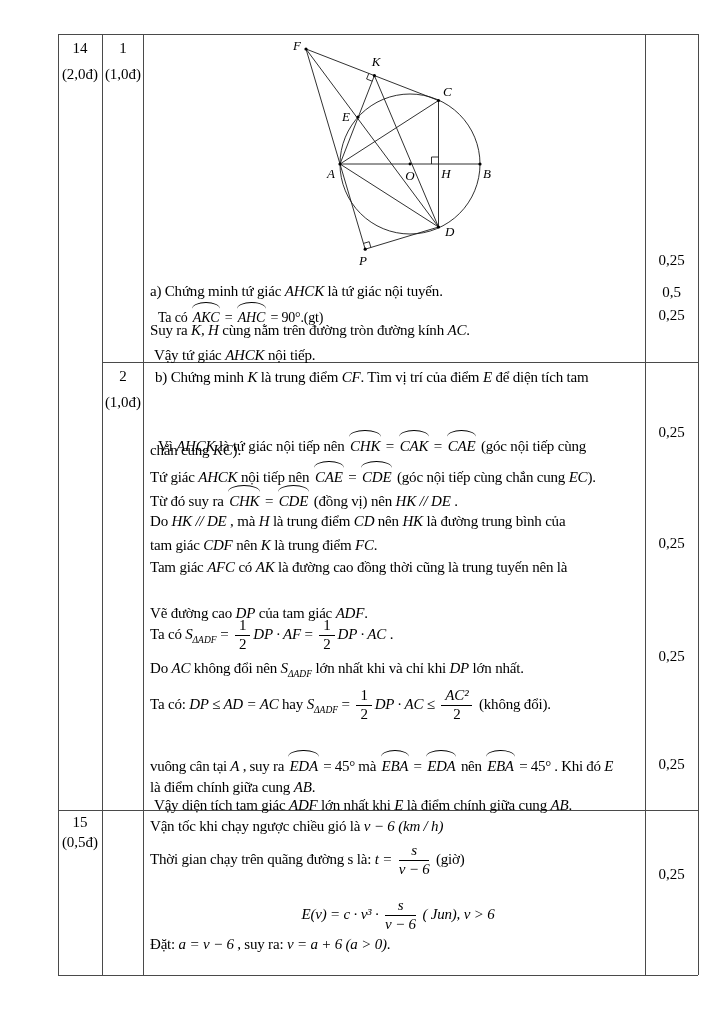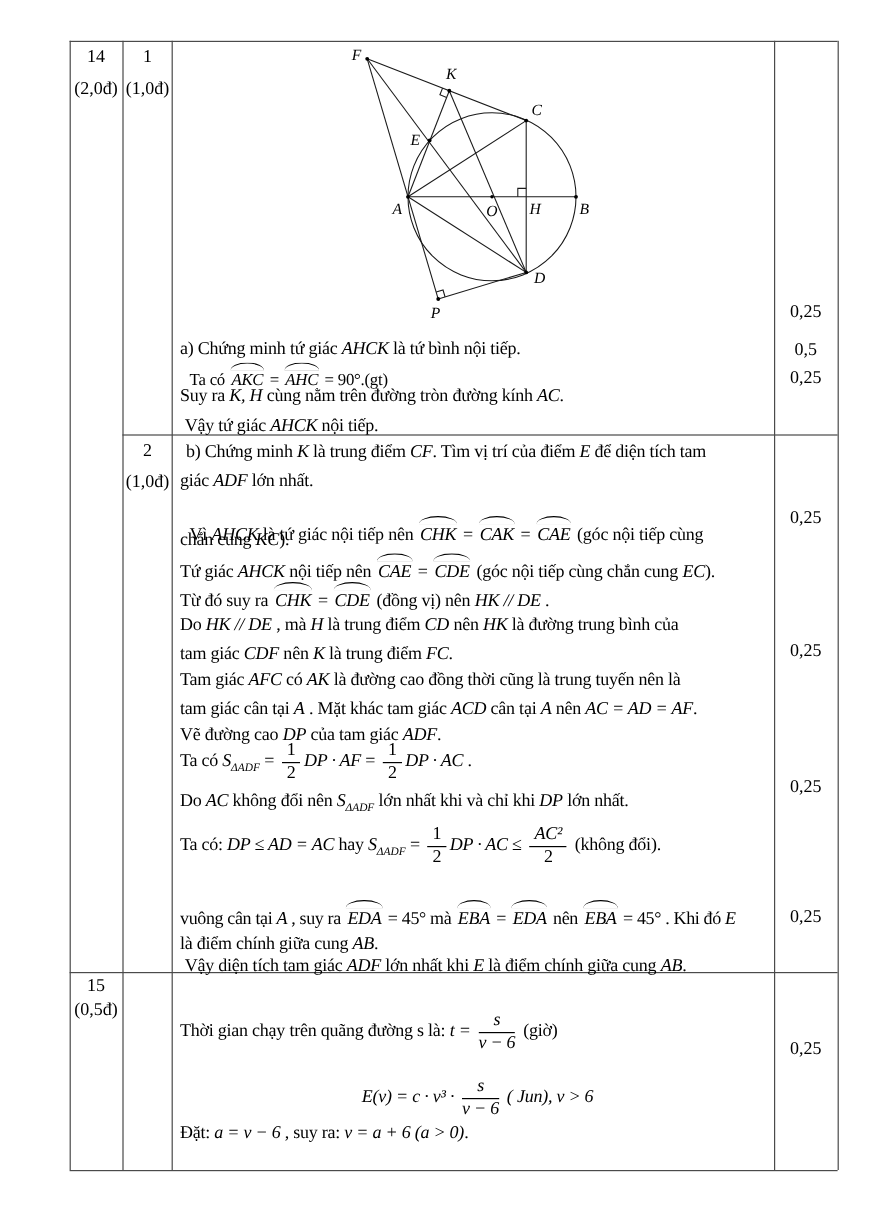--- a/index.html
+++ b/index.html
@@ -97,40 +97,39 @@
     <text x="175" y="60" text-anchor="start">C</text>
     <text x="82" y="85" text-anchor="end">E</text>
     <text x="67" y="142" text-anchor="end">A</text>
     <text x="142" y="144" text-anchor="middle">O</text>
     <text x="178" y="142" text-anchor="middle">H</text>
     <text x="215" y="142" text-anchor="start">B</text>
     <text x="177" y="200" text-anchor="start">D</text>
     <text x="95" y="229" text-anchor="middle">P</text>
   </svg>
 
-  <div class="ln" style="top:281px"><span>a) Chứng minh tứ giác </span><i class="v">AHCK</i><span> là tứ bình nội tiếp.</span></div>
+  <div class="ln" style="top:281px"><span>a) Chứng minh tứ giác </span><i class="v">AHCK</i><span> là tứ giác nội tuyến.</span></div>
   <div class="ln sm" style="top:304px;left:158px"><span>Ta có </span><i class="hat">AKC</i><span> = </span><i class="hat">AHC</i><span> = 90°.(gt)</span></div>
   <div class="ln" style="top:320px"><span>Suy ra </span><i class="v">K, H</i><span> cùng nằm trên đường tròn đường kính </span><i class="v">AC</i><span>.</span></div>
   <div class="ln" style="top:345px;left:154px"><span>Vậy tứ giác </span><i class="v">AHCK</i><span> nội tiếp.</span></div>
 
   <div class="ln" style="top:367px;left:155px"><span>b) Chứng minh </span><i class="v">K</i><span> là trung điểm </span><i class="v">CF</i><span>. Tìm vị trí của điểm </span><i class="v">E</i><span> để diện tích tam</span></div>
-  <div class="ln" style="top:391px"><span>giác </span><i class="v">ADF</i><span> lớn nhất.</span></div>
   <div class="ln" style="top:432px;left:158px"><span>Vì </span><i class="v">AHCK</i><span> là tứ giác nội tiếp nên </span><i class="hat">CHK</i><span> = </span><i class="hat">CAK</i><span> = </span><i class="hat">CAE</i><span> (góc nội tiếp cùng</span></div>
   <div class="ln" style="top:440px"><span>chắn cung </span><i class="v">KC</i><span>).</span></div>
   <div class="ln" style="top:463px"><span>Tứ giác </span><i class="v">AHCK</i><span> nội tiếp nên </span><i class="hat">CAE</i><span> = </span><i class="hat">CDE</i><span> (góc nội tiếp cùng chắn cung </span><i class="v">EC</i><span>).</span></div>
   <div class="ln" style="top:487px"><span>Từ đó suy ra </span><i class="hat">CHK</i><span> = </span><i class="hat">CDE</i><span> (đồng vị) nên </span><i class="v">HK // DE</i><span> .</span></div>
   <div class="ln" style="top:511px"><span>Do </span><i class="v">HK // DE</i><span> , mà </span><i class="v">H</i><span> là trung điểm </span><i class="v">CD</i><span> nên </span><i class="v">HK</i><span> là đường trung bình của</span></div>
   <div class="ln" style="top:535px"><span>tam giác </span><i class="v">CDF</i><span> nên </span><i class="v">K</i><span> là trung điểm </span><i class="v">FC</i><span>.</span></div>
   <div class="ln" style="top:557px"><span>Tam giác </span><i class="v">AFC</i><span> có </span><i class="v">AK</i><span> là đường cao đồng thời cũng là trung tuyến nên là</span></div>
-  <div class="ln" style="top:581px"><span>tam giác cân tại </span><i class="v">A</i><span> . Mặt khác tam giác </span><i class="v">ACD</i><span> cân tại </span><i class="v">A</i><span> nên </span><i class="v">AC = AD = AF</i><span>.</span></div>
   <div class="ln" style="top:603px"><span>Vẽ đường cao </span><i class="v">DP</i><span> của tam giác </span><i class="v">ADF</i><span>.</span></div>
   <div class="ln" style="top:618px"><span>Ta có </span><i class="v">S</i><sub class="sb">ΔADF</sub><span> = </span><span class="frac"><span class="fn">1</span><span class="fd">2</span></span><i class="v">DP · AF</i><span> = </span><span class="frac"><span class="fn">1</span><span class="fd">2</span></span><i class="v">DP · AC</i><span> .</span></div>
   <div class="ln" style="top:658px"><span>Do </span><i class="v">AC</i><span> không đổi nên </span><i class="v">S</i><sub class="sb">ΔADF</sub><span> lớn nhất khi và chỉ khi </span><i class="v">DP</i><span> lớn nhất.</span></div>
   <div class="ln" style="top:688px"><span>Ta có: </span><i class="v">DP ≤ AD = AC</i><span> hay </span><i class="v">S</i><sub class="sb">ΔADF</sub><span> = </span><span class="frac"><span class="fn">1</span><span class="fd">2</span></span><i class="v">DP · AC</i><span> ≤ </span><span class="frac"><span class="fn v">AC²</span><span class="fd">2</span></span><span> (không đổi).</span></div>
   <div class="ln" style="top:752px;letter-spacing:-0.3px"><span>vuông cân tại </span><i class="v">A</i><span> , suy ra </span><i class="hat">EDA</i><span> = 45° mà </span><i class="hat">EBA</i><span> = </span><i class="hat">EDA</i><span> nên </span><i class="hat">EBA</i><span> = 45° . Khi đó </span><i class="v">E</i></div>
   <div class="ln" style="top:777px"><span>là điểm chính giữa cung </span><i class="v">AB</i><span>.</span></div>
   <div class="ln" style="top:795px;left:154px"><span>Vậy diện tích tam giác </span><i class="v">ADF</i><span> lớn nhất khi </span><i class="v">E</i><span> là điểm chính giữa cung </span><i class="v">AB</i><span>.</span></div>
 
+  <div class="ln" style="top:816px"><span>Vận tốc khi chạy ngược chiều gió là </span><i class="v">v − 6 (km / h)</i></div>
   <div class="ln" style="top:843px"><span>Thời gian chạy trên quãng đường s là: </span><i class="v">t = </i><span class="frac v"><span class="fn">s</span><span class="fd">v − 6</span></span><span> (giờ)</span></div>
   <div class="ln ctr" style="top:898px"><i class="v">E(v) = c · v³ · </i><span class="frac v"><span class="fn">s</span><span class="fd">v − 6</span></span><i class="v"> ( Jun), v &gt; 6</i></div>
   <div class="ln" style="top:934px"><span>Đặt: </span><i class="v">a = v − 6</i><span> , suy ra: </span><i class="v">v = a + 6 (a &gt; 0)</i><span>.</span></div>
 
 </div>
 
 </body></html>

